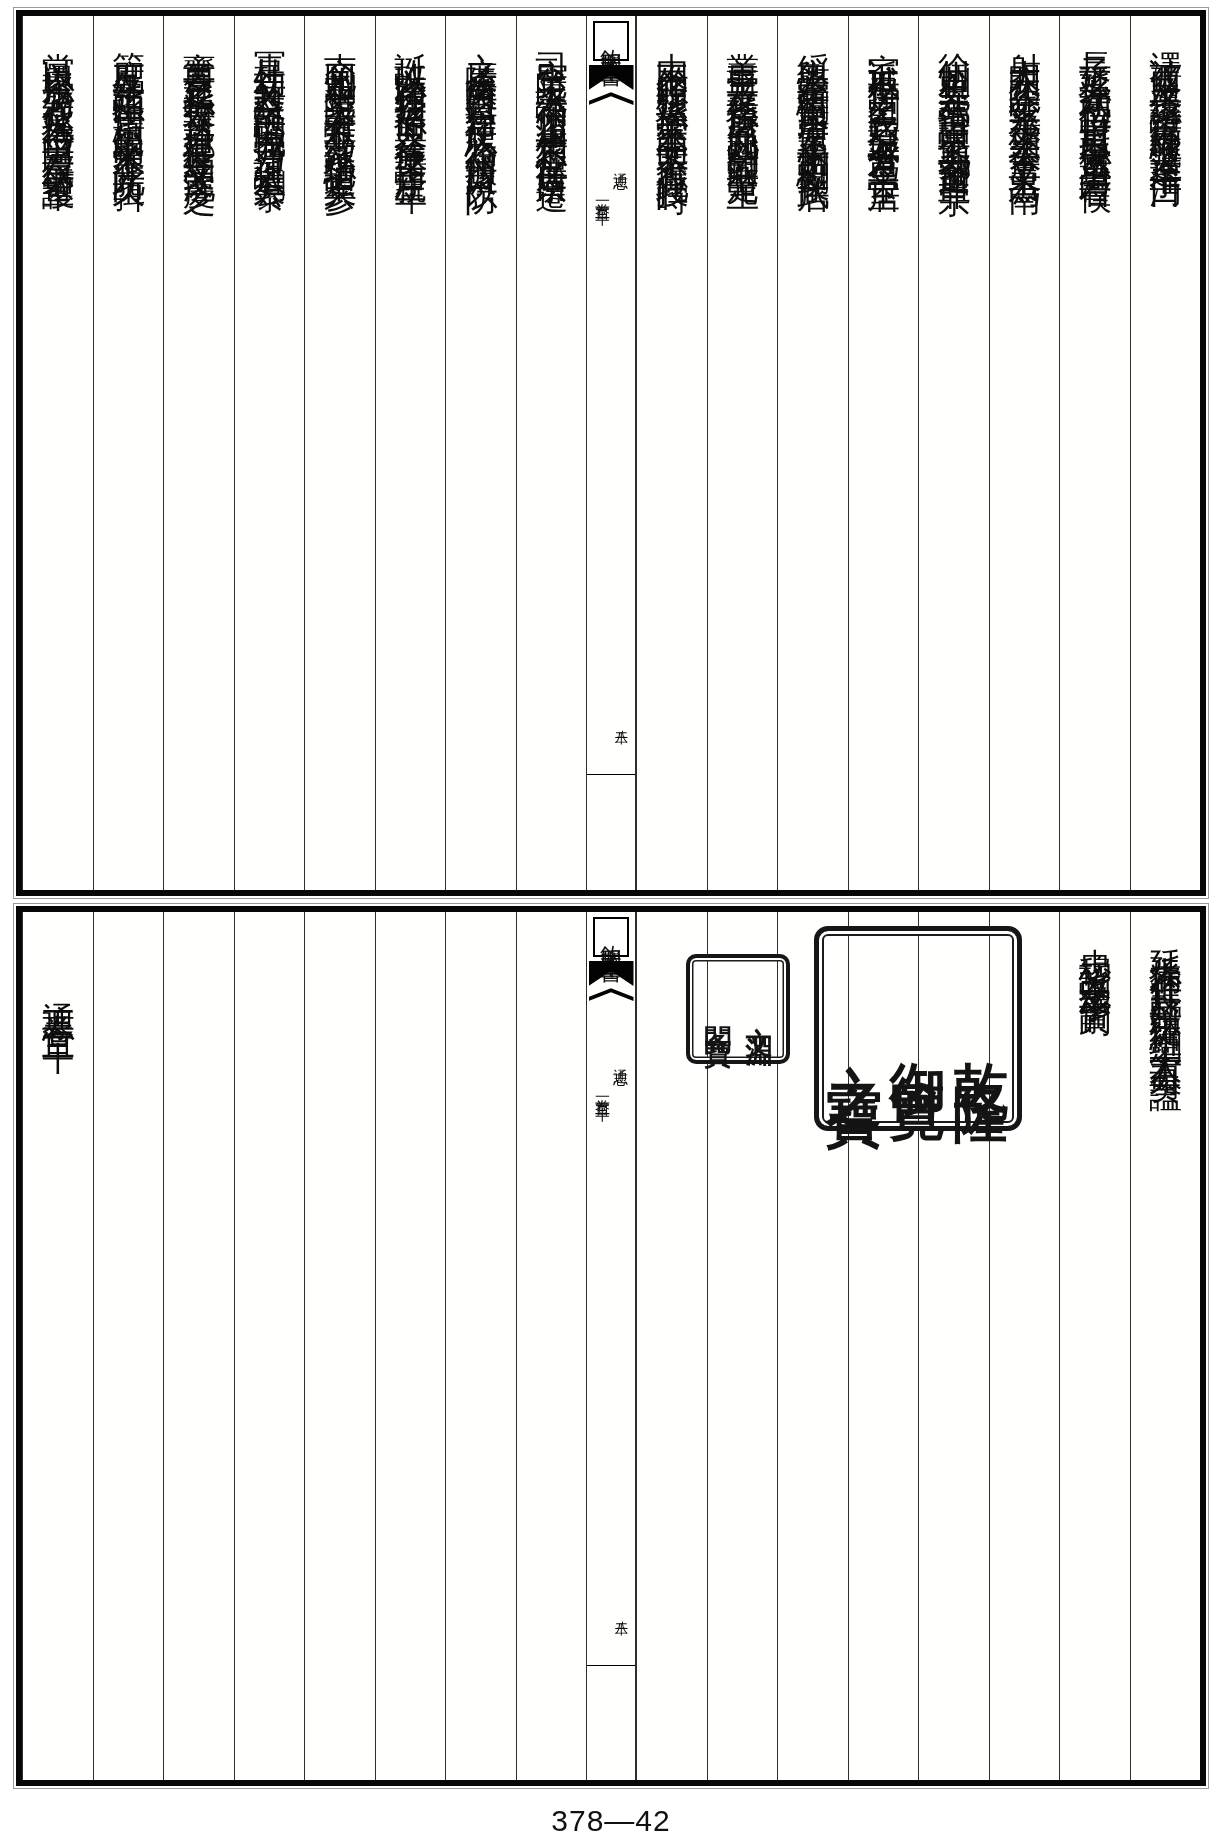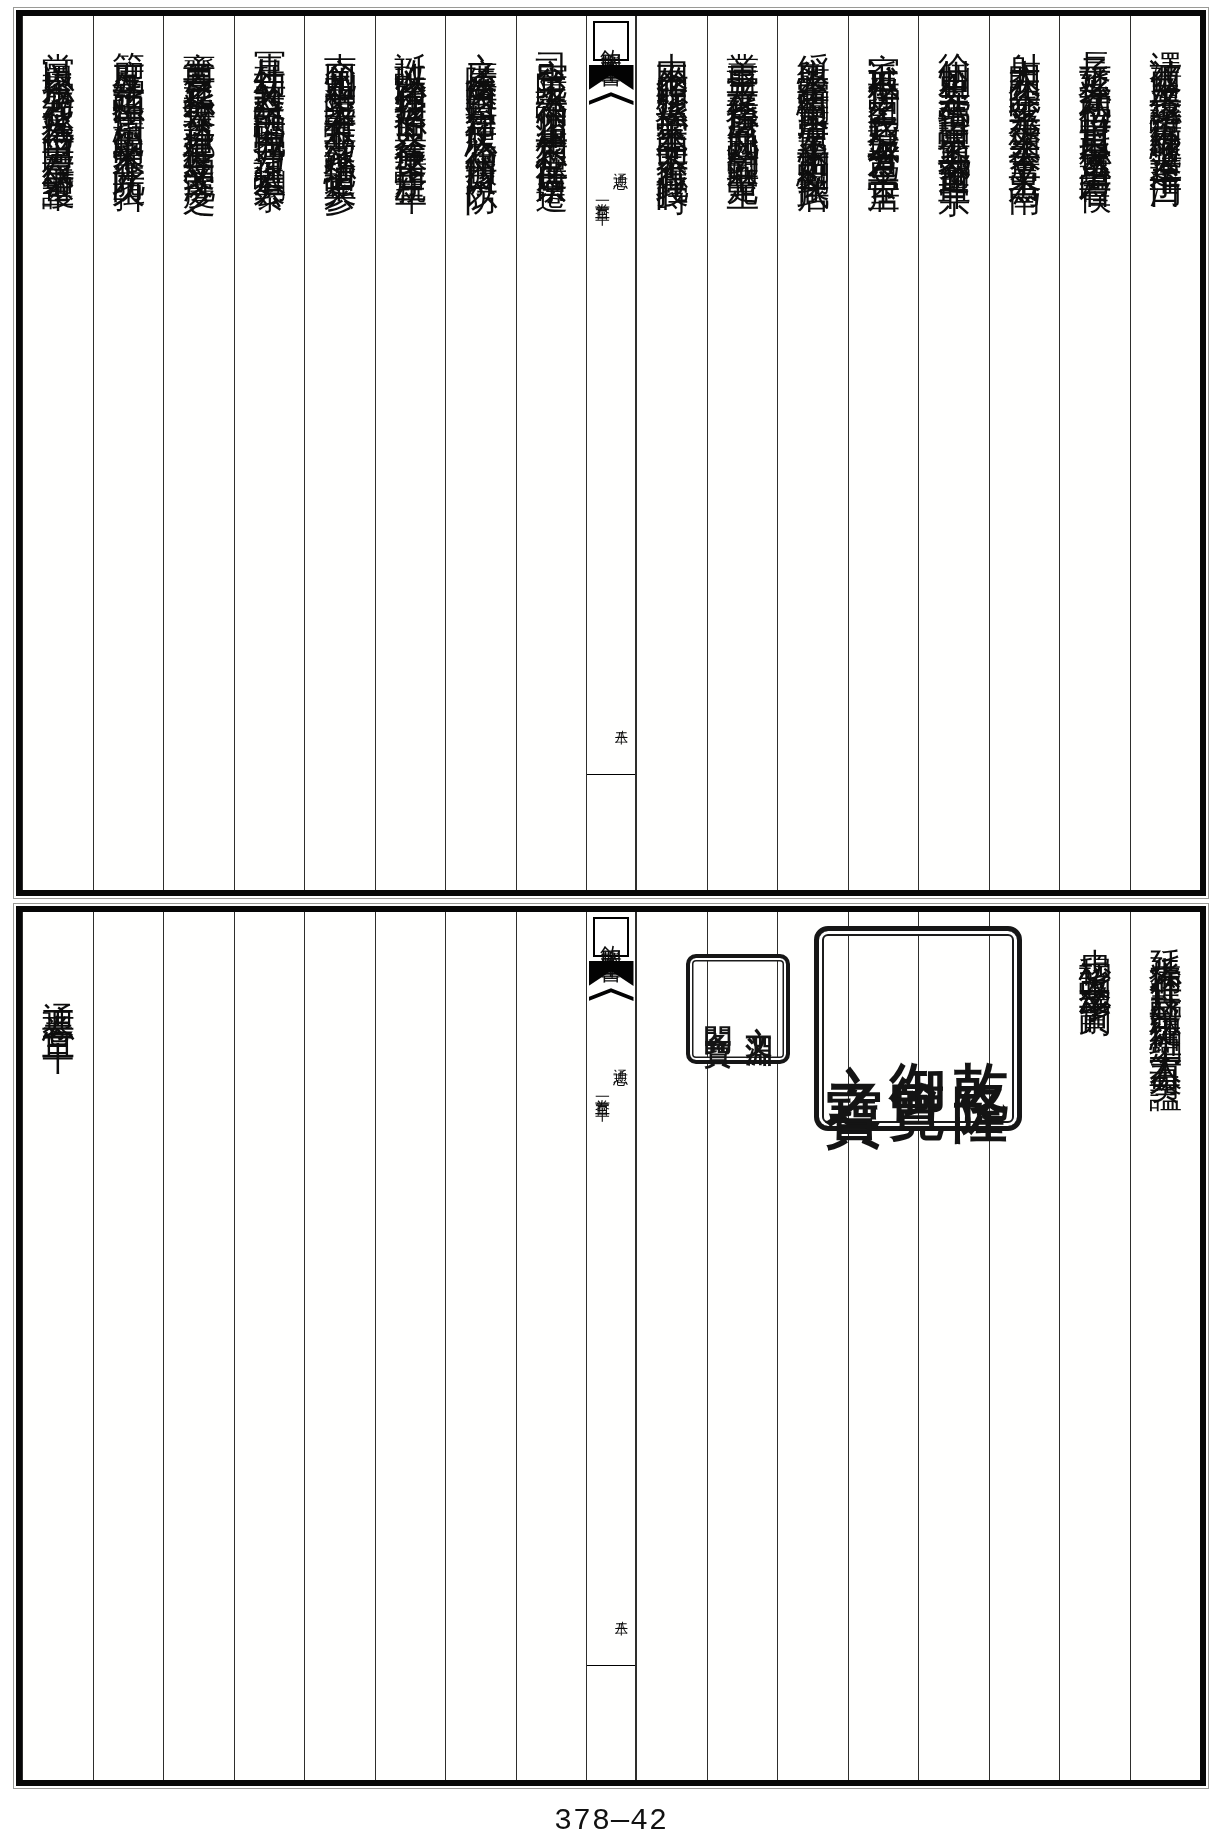--- a/index.html
+++ b/index.html
@@ -69,21 +69,21 @@
   .seal-col{
     writing-mode:vertical-rl;text-orientation:upright;font-weight:bold;
     line-height:1;transform:scaleY(1.1);color:#141414;
   }
   #seal-large .seal-col{font-size:56px;letter-spacing:18px;padding-top:8px;}
   #seal-small .seal-col{font-size:27px;letter-spacing:9px;padding-top:5px;}
 
   .footer-number{
     position:absolute;left:0;right:0;bottom:6px;text-align:center;
     font-size:30px;letter-spacing:1px;color:#111;
-    font-family:Liberation Mono, monospace;
+    font-family:Liberation Sans, sans-serif;
   }
 </style>
 </head>
 <body>
 
 <div class="stage">
 
   <div class="block" id="top-block">
     <div class="cols" id="top-block-cols">
         <div class="col">

